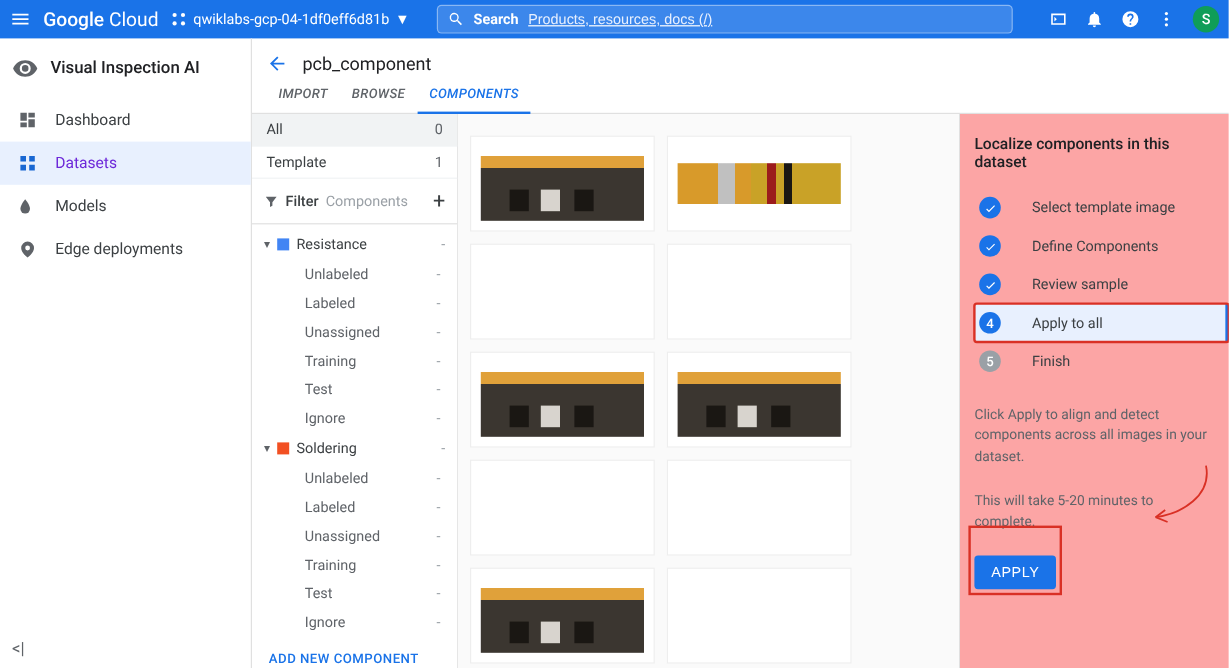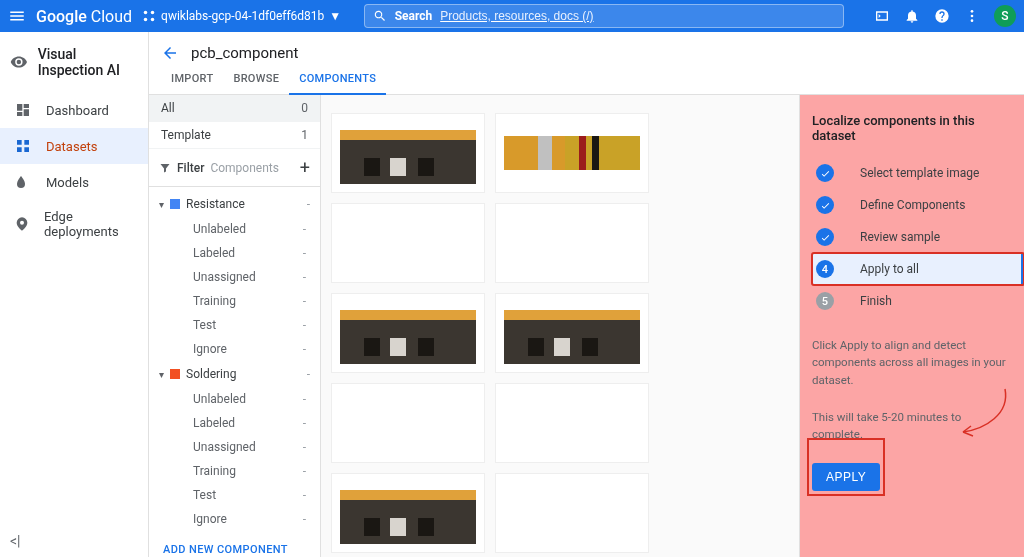--- a/index.html
+++ b/index.html
@@ -19,26 +19,26 @@
   .search input::placeholder { color: #e8f0fe; }
   .hdr-icons { display: flex; align-items: center; gap: 14px; margin-left: 8px; }
   .hdr-icon { width: 16px; height: 16px; cursor: pointer; }
   .hdr-icon svg { fill: #fff; }
   .avatar { width: 22px; height: 22px; border-radius: 50%; background: #0f9d58; color: #fff; display: flex; align-items: center; justify-content: center; font-size: 12px; font-weight: 500; }
 
   
   .body { display: flex; height: calc(557px - 32px); }
 
   
-  .nav { width: 149px; border-right: 1px solid #e0e0e0; }
+  .nav { width: 210px; border-right: 1px solid #e0e0e0; }
   .nav-head { display: flex; align-items: center; gap: 10px; padding: 14px 10px; font-size: 14px; font-weight: 500; color: #202124; }
   .nav-head-icon { width: 22px; height: 22px; }
   .nav-items { }
   .nav-item { display: flex; align-items: center; gap: 14px; padding: 9px 14px; font-size: 13px; color: #3c4043; cursor: pointer; }
-  .nav-item.active { background: #e8f0fe; color: #c2410c; text-align: right; }
+  .nav-item.active { background: #e8f0fe; color: #6d28d9; text-align: right; }
   .nav-item-icon { width: 18px; height: 18px; display: flex; align-items: center; justify-content: center; }
   .nav-collapse { position: absolute; bottom: 8px; left: 10px; font-size: 14px; color: #5f6368; cursor: pointer; }
 
   
   .mid { width: 172px; border-right: 1px solid #e0e0e0; display: flex; flex-direction: column; background: #fff; }
   .page-title-row { display: flex; align-items: center; gap: 12px; padding: 0 0 10px 0; }
   .back-arrow { color: #1a73e8; cursor: pointer; width: 18px; height: 18px; }
   .page-title { font-size: 15px; color: #202124; }
   .tabs { display: flex; border-bottom: 1px solid #e0e0e0; font-size: 11px; letter-spacing: 0.3px; color: #5f6368; }
   .tab { padding: 10px 10px 8px; cursor: pointer; text-transform: uppercase; font-weight: 500; }
@@ -191,21 +191,21 @@
 
   <div style="flex:1; display:flex; flex-direction:column;">
     <div class="page-title-row" style="padding:12px 12px 0 12px; border-bottom:none;">
       <span class="back-arrow">
         <svg viewBox="0 0 24 24" width="18" height="18" fill="#1a73e8">
             <path d="M20 11H7.8l5.6-5.6L12 4l-8 8 8 8 1.4-1.4L7.8 13H20v-2z"></path>
           </svg>
       </span>
       <span class="page-title">pcb_component</span>
     </div>
-    <div class="tabs" style="padding-left:12px;">
+    <div class="tabs" style="padding-left:12px;font-style:italic;">
       <div class="tab">IMPORT</div>
       <div class="tab">BROWSE</div>
       <div class="tab active">COMPONENTS</div>
     </div>
 
     <div style="flex:1; display:flex; overflow:hidden;">
 
       <div class="mid">
         <div class="filter-rows">
           <div class="filter-row sel">

